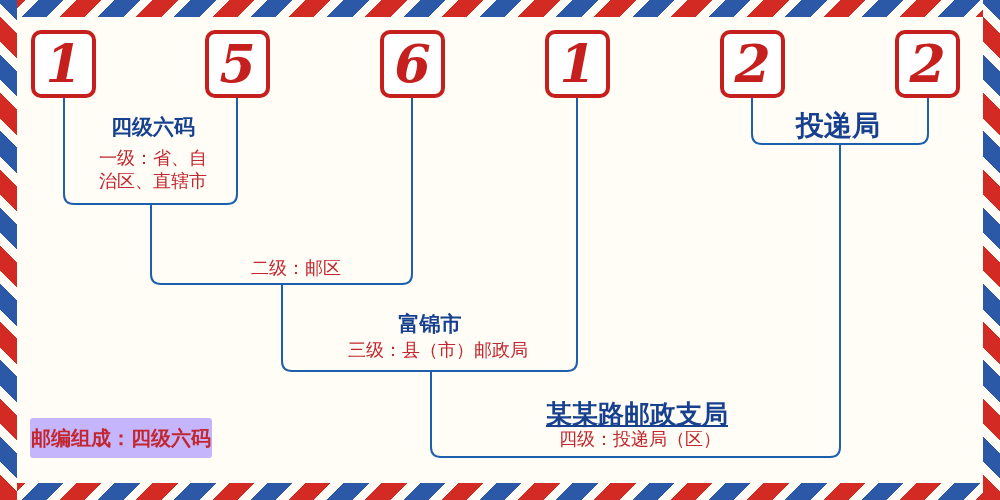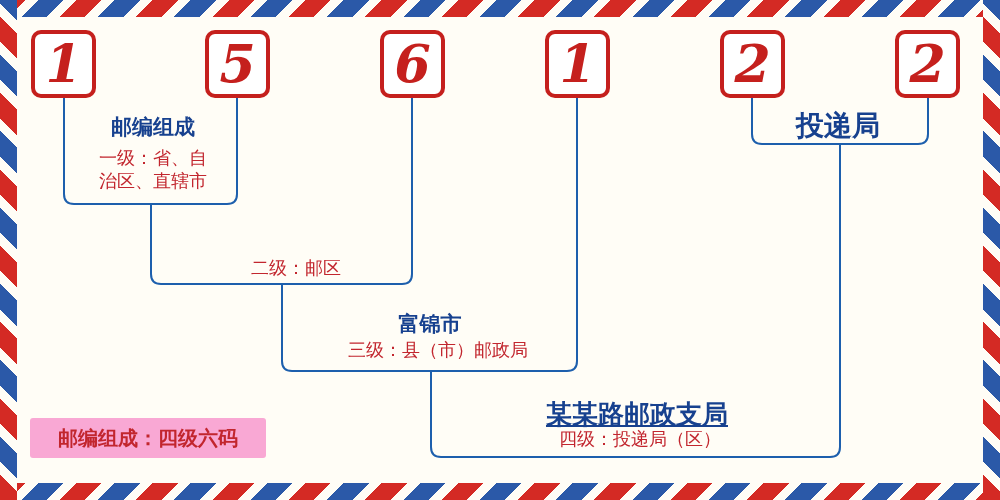--- a/index.html
+++ b/index.html
@@ -55,22 +55,22 @@
     transform: translateX(-50%);
     font-size: 18px;
     color: #c2262e;
     white-space: pre-line;
     text-align: center;
     line-height: 23px;
   }
   .note-box {
     position: absolute;
     left: 30px; top: 418px;
-    width: 236px; height: 40px;
-    background: #f9a8d4;
+    width: 182px; height: 40px;
+    background: #c4b5fd;
     border-radius: 3px;
     display: flex; align-items: center; justify-content: center;
   }
   .note-text {
     font-weight: bold;
     font-size: 20px;
     color: #c2262e;
     white-space: nowrap;
   }
 </style>
@@ -104,21 +104,21 @@
     </div>
 
   <svg class="connector-svg" width="1000" height="500" viewBox="0 0 1000 500">
     <path d="M64 98 L64 194 Q64 204 74 204 L227 204 Q237 204 237 194 L237 98"></path>
     <path d="M151 204 L151 274 Q151 284 161 284 L402 284 Q412 284 412 274 L412 98"></path>
     <path d="M282 284 L282 361 Q282 371 292 371 L567 371 Q577 371 577 361 L577 98"></path>
     <path d="M752 98 L752 134 Q752 144 762 144 L918 144 Q928 144 928 134 L928 98"></path>
     <path d="M431 371 L431 447 Q431 457 441 457 L830 457 Q840 457 840 447 L840 144"></path>
   </svg>
 
-  <div class="label-place" style="left:153px; top:113px;">邮编组成</div>
+  <div class="label-place" style="left:153px; top:113px;">四级六码</div>
   <div class="label-desc" style="left:296px; top:256px;">二级：邮区</div>
 
   <div class="label-desc" style="left:153px; top:146px;">一级：省、自
 治区、直辖市</div>
 
   <div class="label-place" style="left:430px; top:310px;">富锦市</div>
   <div class="label-desc" style="left:438px; top:340px;font-family:Liberation Mono, monospace;">三级：县（市）邮政局</div>
 
   <div class="label-place" style="left:838px; top:107px; font-size:28px;">投递局</div>
   <div class="label-place" style="left:637px; top:397px; font-size:26px;text-decoration:underline;">某某路邮政支局</div>

